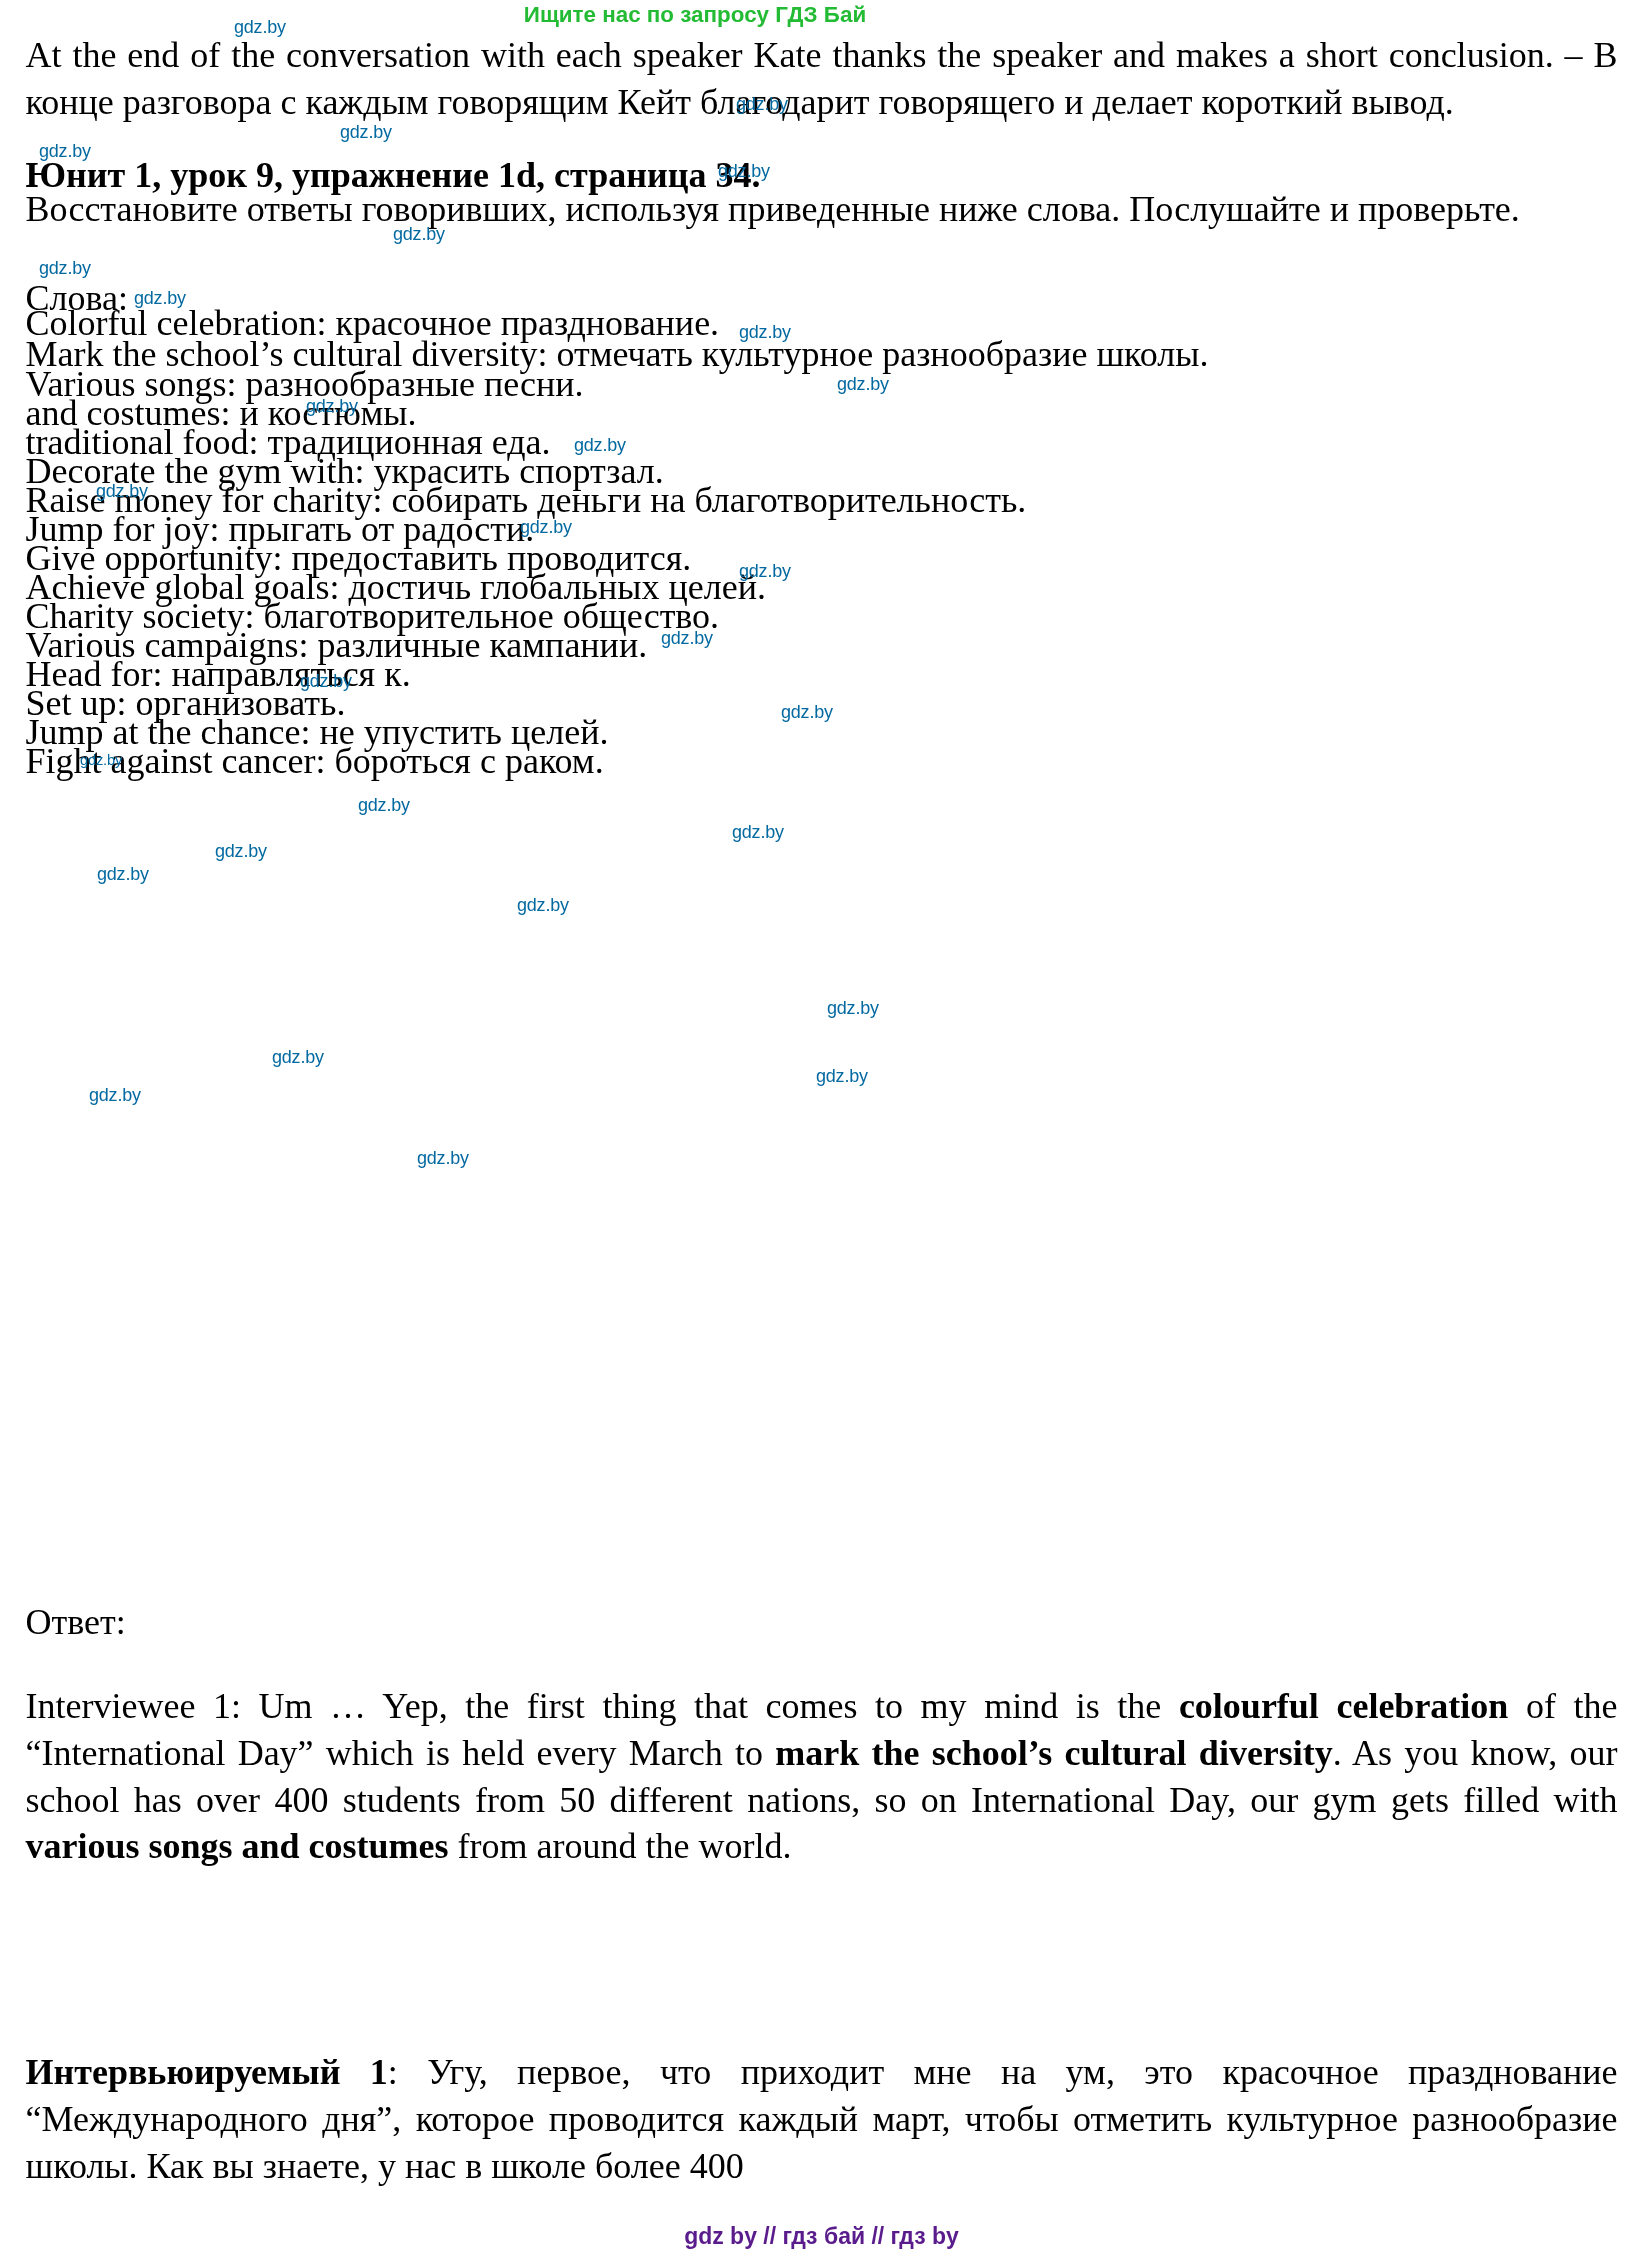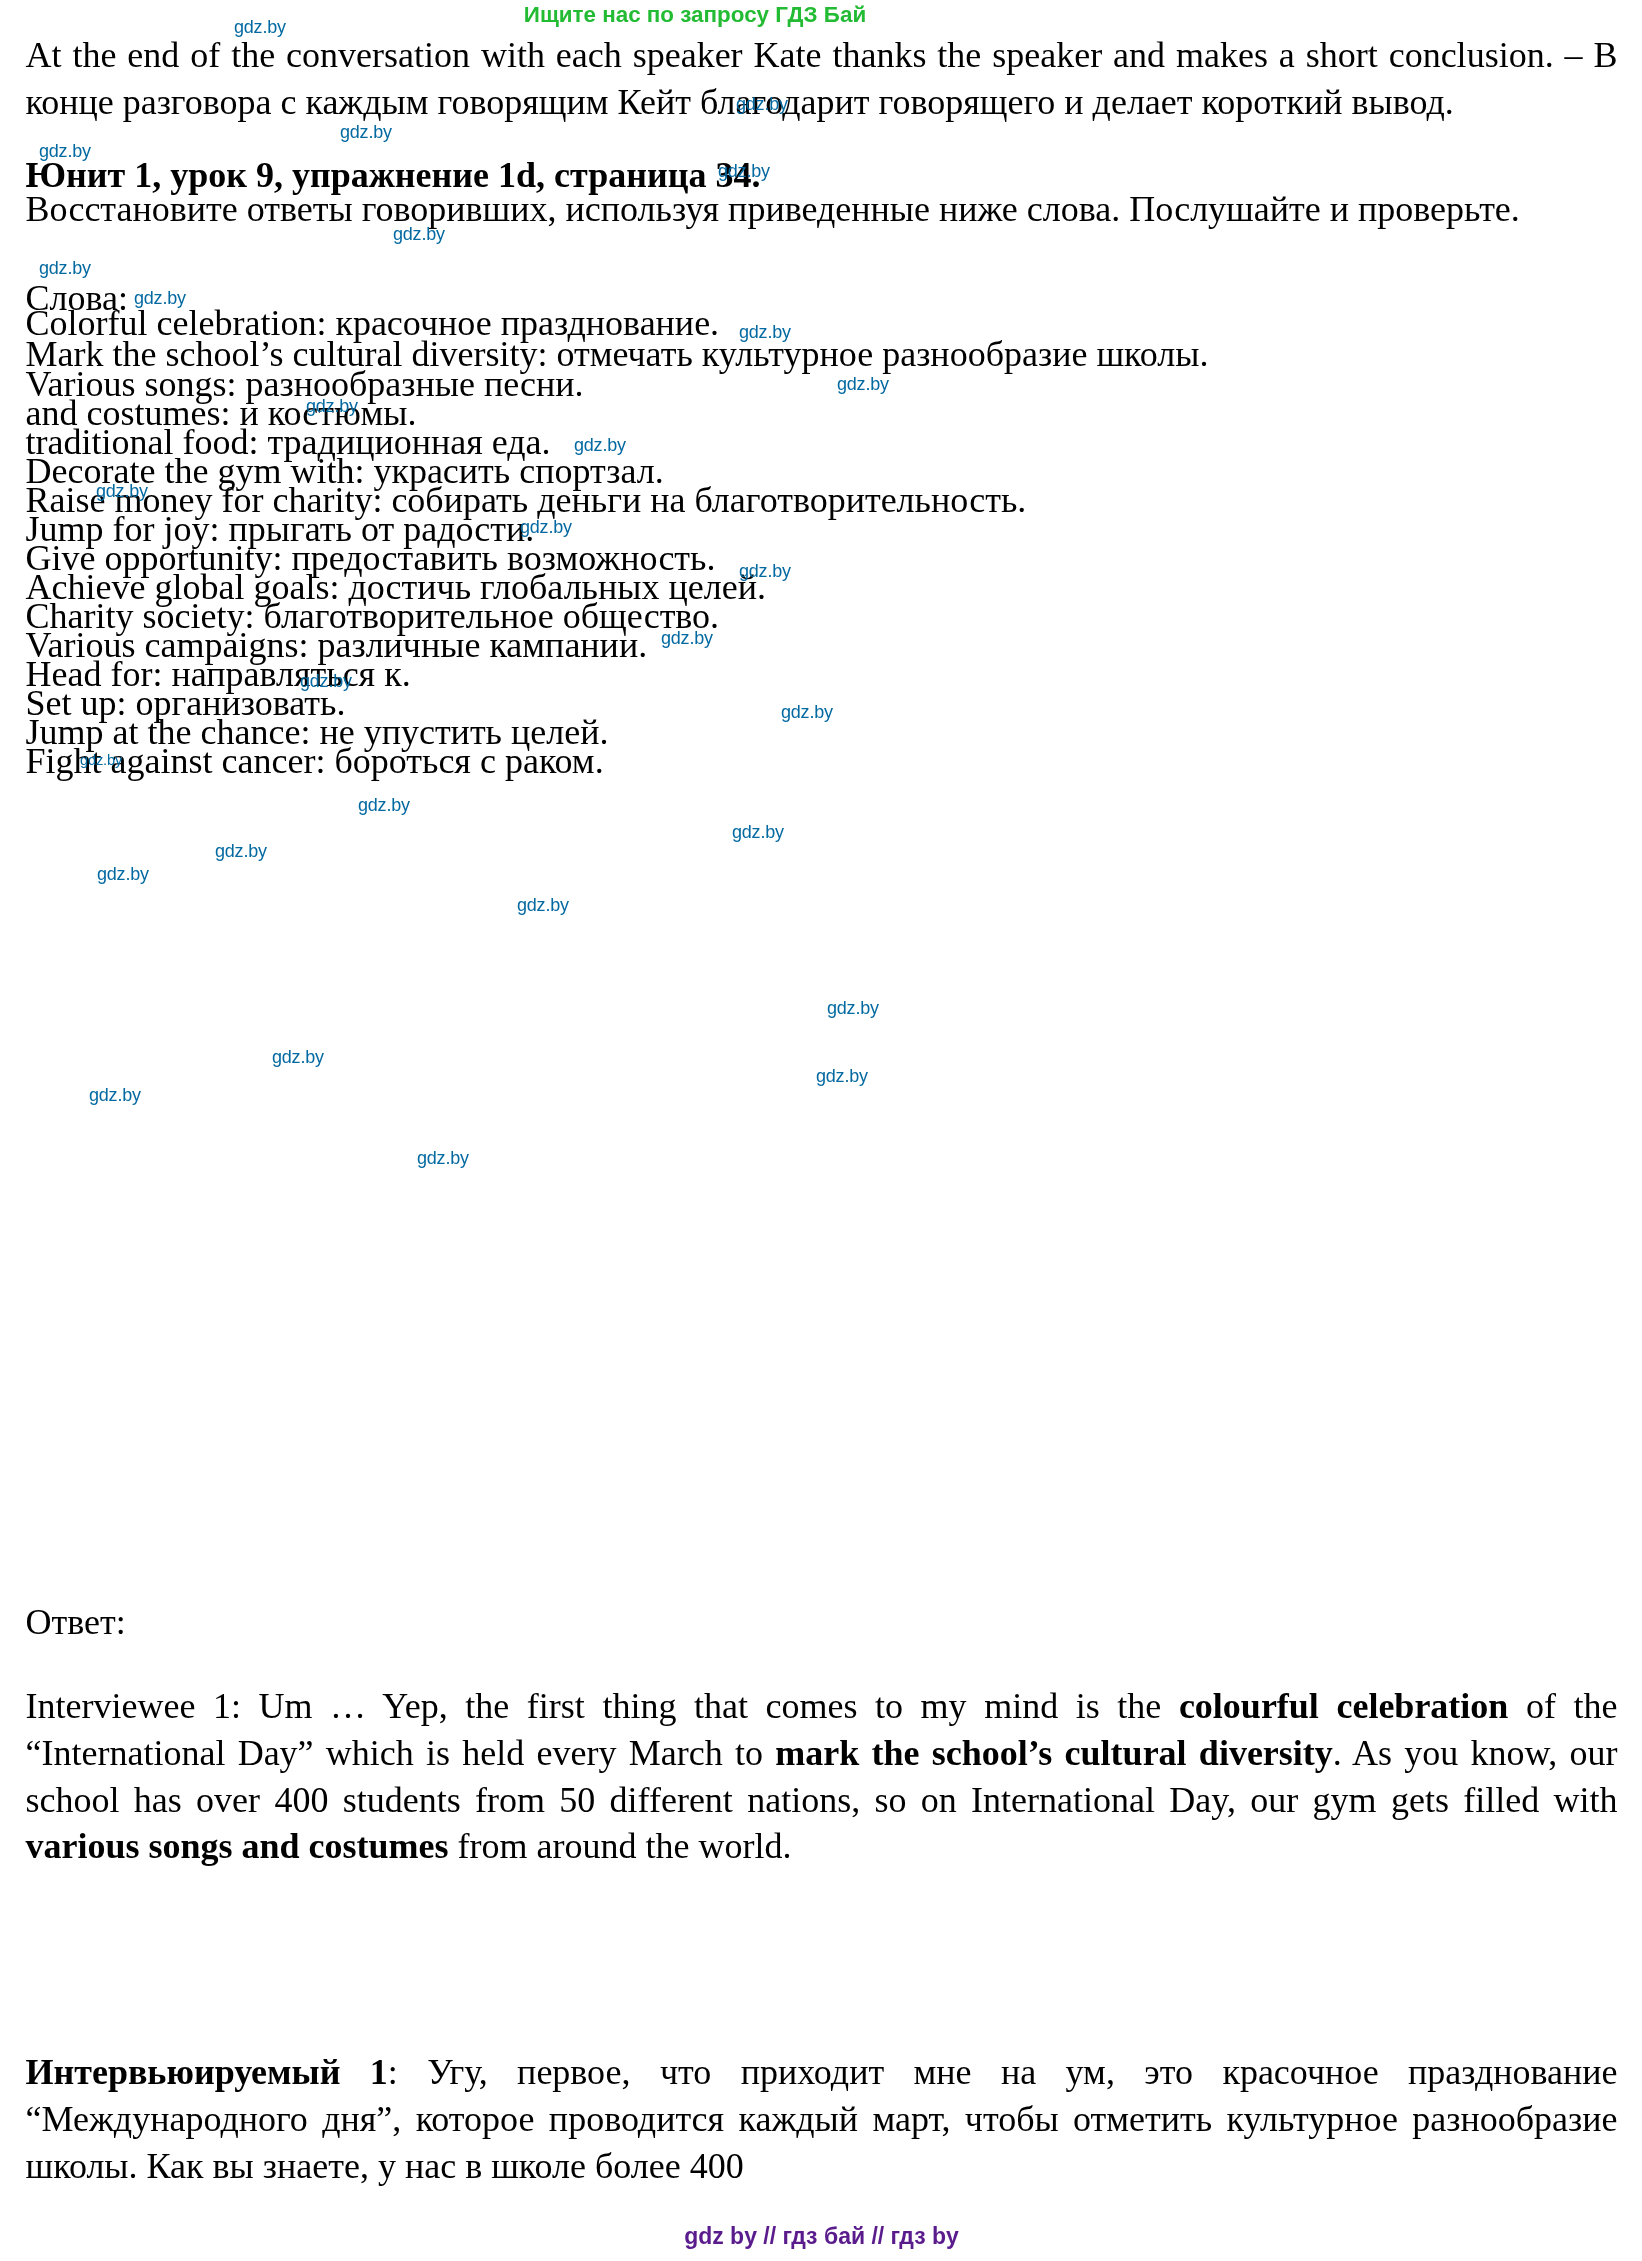--- a/index.html
+++ b/index.html
@@ -128,21 +128,21 @@
 
   <div class="abs" style="left:25.5px; top:305px; width:1592px;">
     <p class="vocab-line" style="margin-top:0px;">Colorful celebration: красочное празднование.</p>
     <p class="vocab-line" style="margin-top:-4.6px;">Mark the school’s cultural diversity: отмечать культурное разнообразие школы.</p>
     <p class="vocab-line" style="margin-top:-6.2px;">Various songs: разнообразные песни.</p>
     <p class="vocab-line" style="margin-top:-7px;">and costumes: и костюмы.</p>
     <p class="vocab-line" style="margin-top:-7px;">traditional food: традиционная еда.</p>
     <p class="vocab-line" style="margin-top:-7px;">Decorate the gym with: украсить спортзал.</p>
     <p class="vocab-line" style="margin-top:-7px;">Raise money for charity: собирать деньги на благотворительность.</p>
     <p class="vocab-line" style="margin-top:-7px;">Jump for joy: прыгать от радости.</p>
-    <p class="vocab-line" style="margin-top:-7px;">Give opportunity: предоставить возможность.</p>
+    <p class="vocab-line" style="margin-top:-7px;">Give opportunity: предоставить проводится.</p>
     <p class="vocab-line" style="margin-top:-7px;">Achieve global goals: достичь глобальных целей.</p>
     <p class="vocab-line" style="margin-top:-7px;">Charity society: благотворительное общество.</p>
     <p class="vocab-line" style="margin-top:-7px;">Various campaigns: различные кампании.</p>
     <p class="vocab-line" style="margin-top:-7px;">Head for: направляться к.</p>
     <p class="vocab-line" style="margin-top:-7px;">Set up: организовать.</p>
     <p class="vocab-line" style="margin-top:-7px;">Jump at the chance: не упустить целей.</p>
     <p class="vocab-line" style="margin-top:-7px;">Fight against cancer: бороться с раком.</p>
   </div>
 
   <div class="abs" style="left:25.5px; top:1599px;">

